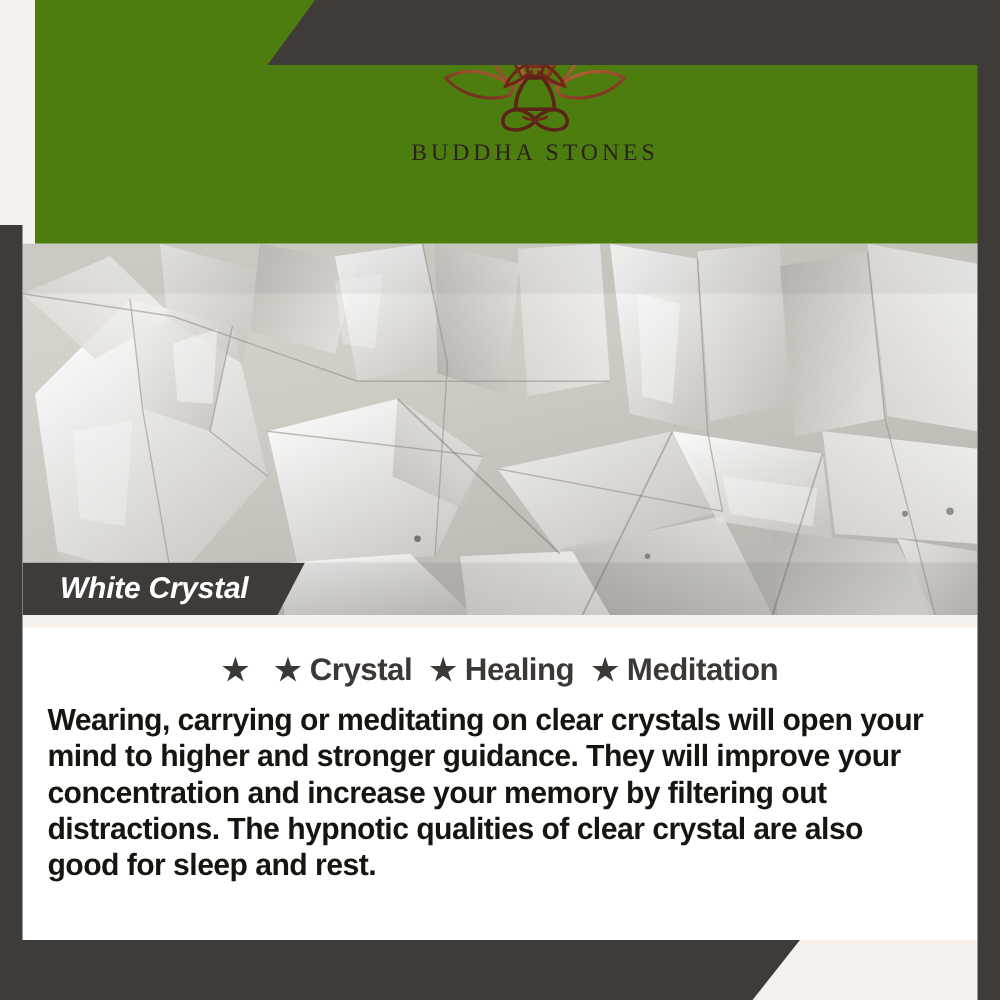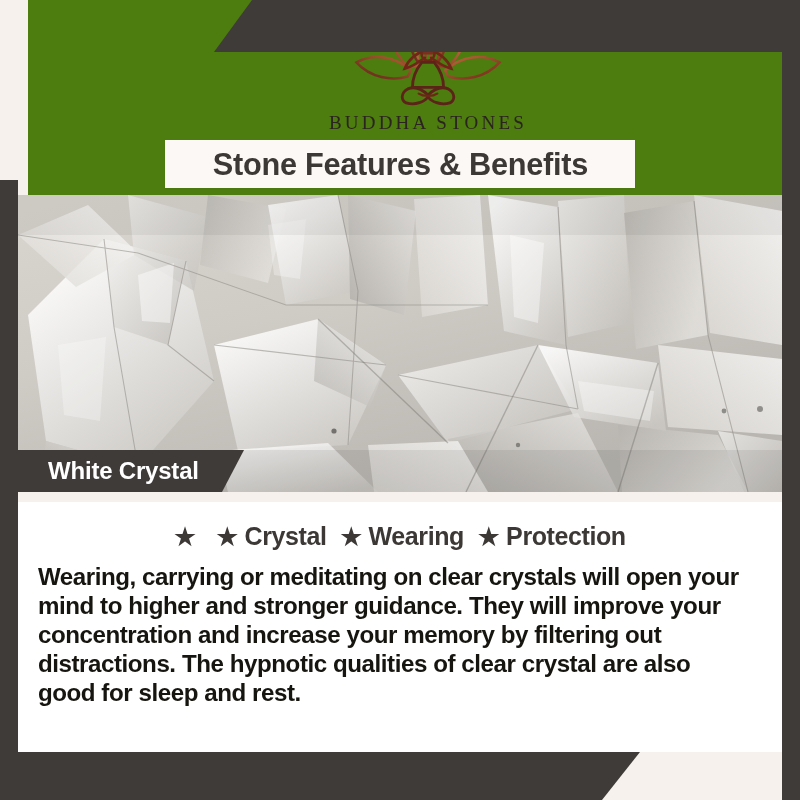--- a/index.html
+++ b/index.html
@@ -119,20 +119,21 @@
     display:flex; align-items:center;
     padding-left:30px;
     z-index:4;
   }
   .stone-badge-label {
     color:#ffffff;
     font-size:24px;
     font-weight:bold;
     letter-spacing:-0.2px;
     white-space:nowrap;
+    font-style:italic;
   }
 
   
   .strip {
     position:absolute;
     left:18px; top:492px;
     width:764px; height:10px;
     background:#f6f1ec;
     z-index:3;
   }
@@ -233,23 +234,20 @@
 
         <path d="M74 86 C 66 90, 64 100, 72 104 C 84 108, 96 102, 100 96 C 104 102, 116 108, 128 104 C 136 100, 134 90, 126 86 C 116 82, 106 88, 100 94 C 94 88, 84 82, 74 86 Z" fill="none" stroke="#5c2318" stroke-width="3.6" stroke-linejoin="round"></path>
 
         <path d="M88 92 C 94 96, 106 96, 112 92" fill="none" stroke="#6e2717" stroke-width="2.8" stroke-linecap="round"></path>
       </svg>
 
       <div class="brand-name">BUDDHA STONES</div>
     </div>
   </div>
 
-  <div class="title-band">
-    <span class="title-text">Stone Features &amp; Benefits</span>
-  </div>
 
   <div class="hero">
     <svg viewBox="0 0 764 297" preserveAspectRatio="none" aria-hidden="true">
       <defs>
         <linearGradient id="bgq" x1="0" y1="0" x2="0.6" y2="1">
           <stop offset="0%" stop-color="#d9d5cf"></stop>
           <stop offset="45%" stop-color="#cfcbc5"></stop>
           <stop offset="100%" stop-color="#b9b6b1"></stop>
         </linearGradient>
         <linearGradient id="fa" x1="0" y1="0" x2="1" y2="1">
@@ -353,26 +351,26 @@
         <span class="star">★</span>
       </span>
 
       <span class="benefit">
         <span class="star">★</span>
         <span>Crystal</span>
       </span>
 
       <span class="benefit">
         <span class="star">★</span>
-        <span>Wearing</span>
+        <span>Healing</span>
       </span>
 
       <span class="benefit">
         <span class="star">★</span>
-        <span>Protection</span>
+        <span>Meditation</span>
       </span>
 
     </div>
 
     <p class="body-copy">Wearing, carrying or meditating on clear crystals will open your mind to higher and stronger guidance. They will improve your concentration and increase your memory by filtering out distractions. The hypnotic qualities of clear crystal are also good for sleep and rest.</p>
   </div>
 
   <div class="corner-top-right"></div>
   <div class="edge-right"></div>
   <div class="corner-bottom-left"></div>

